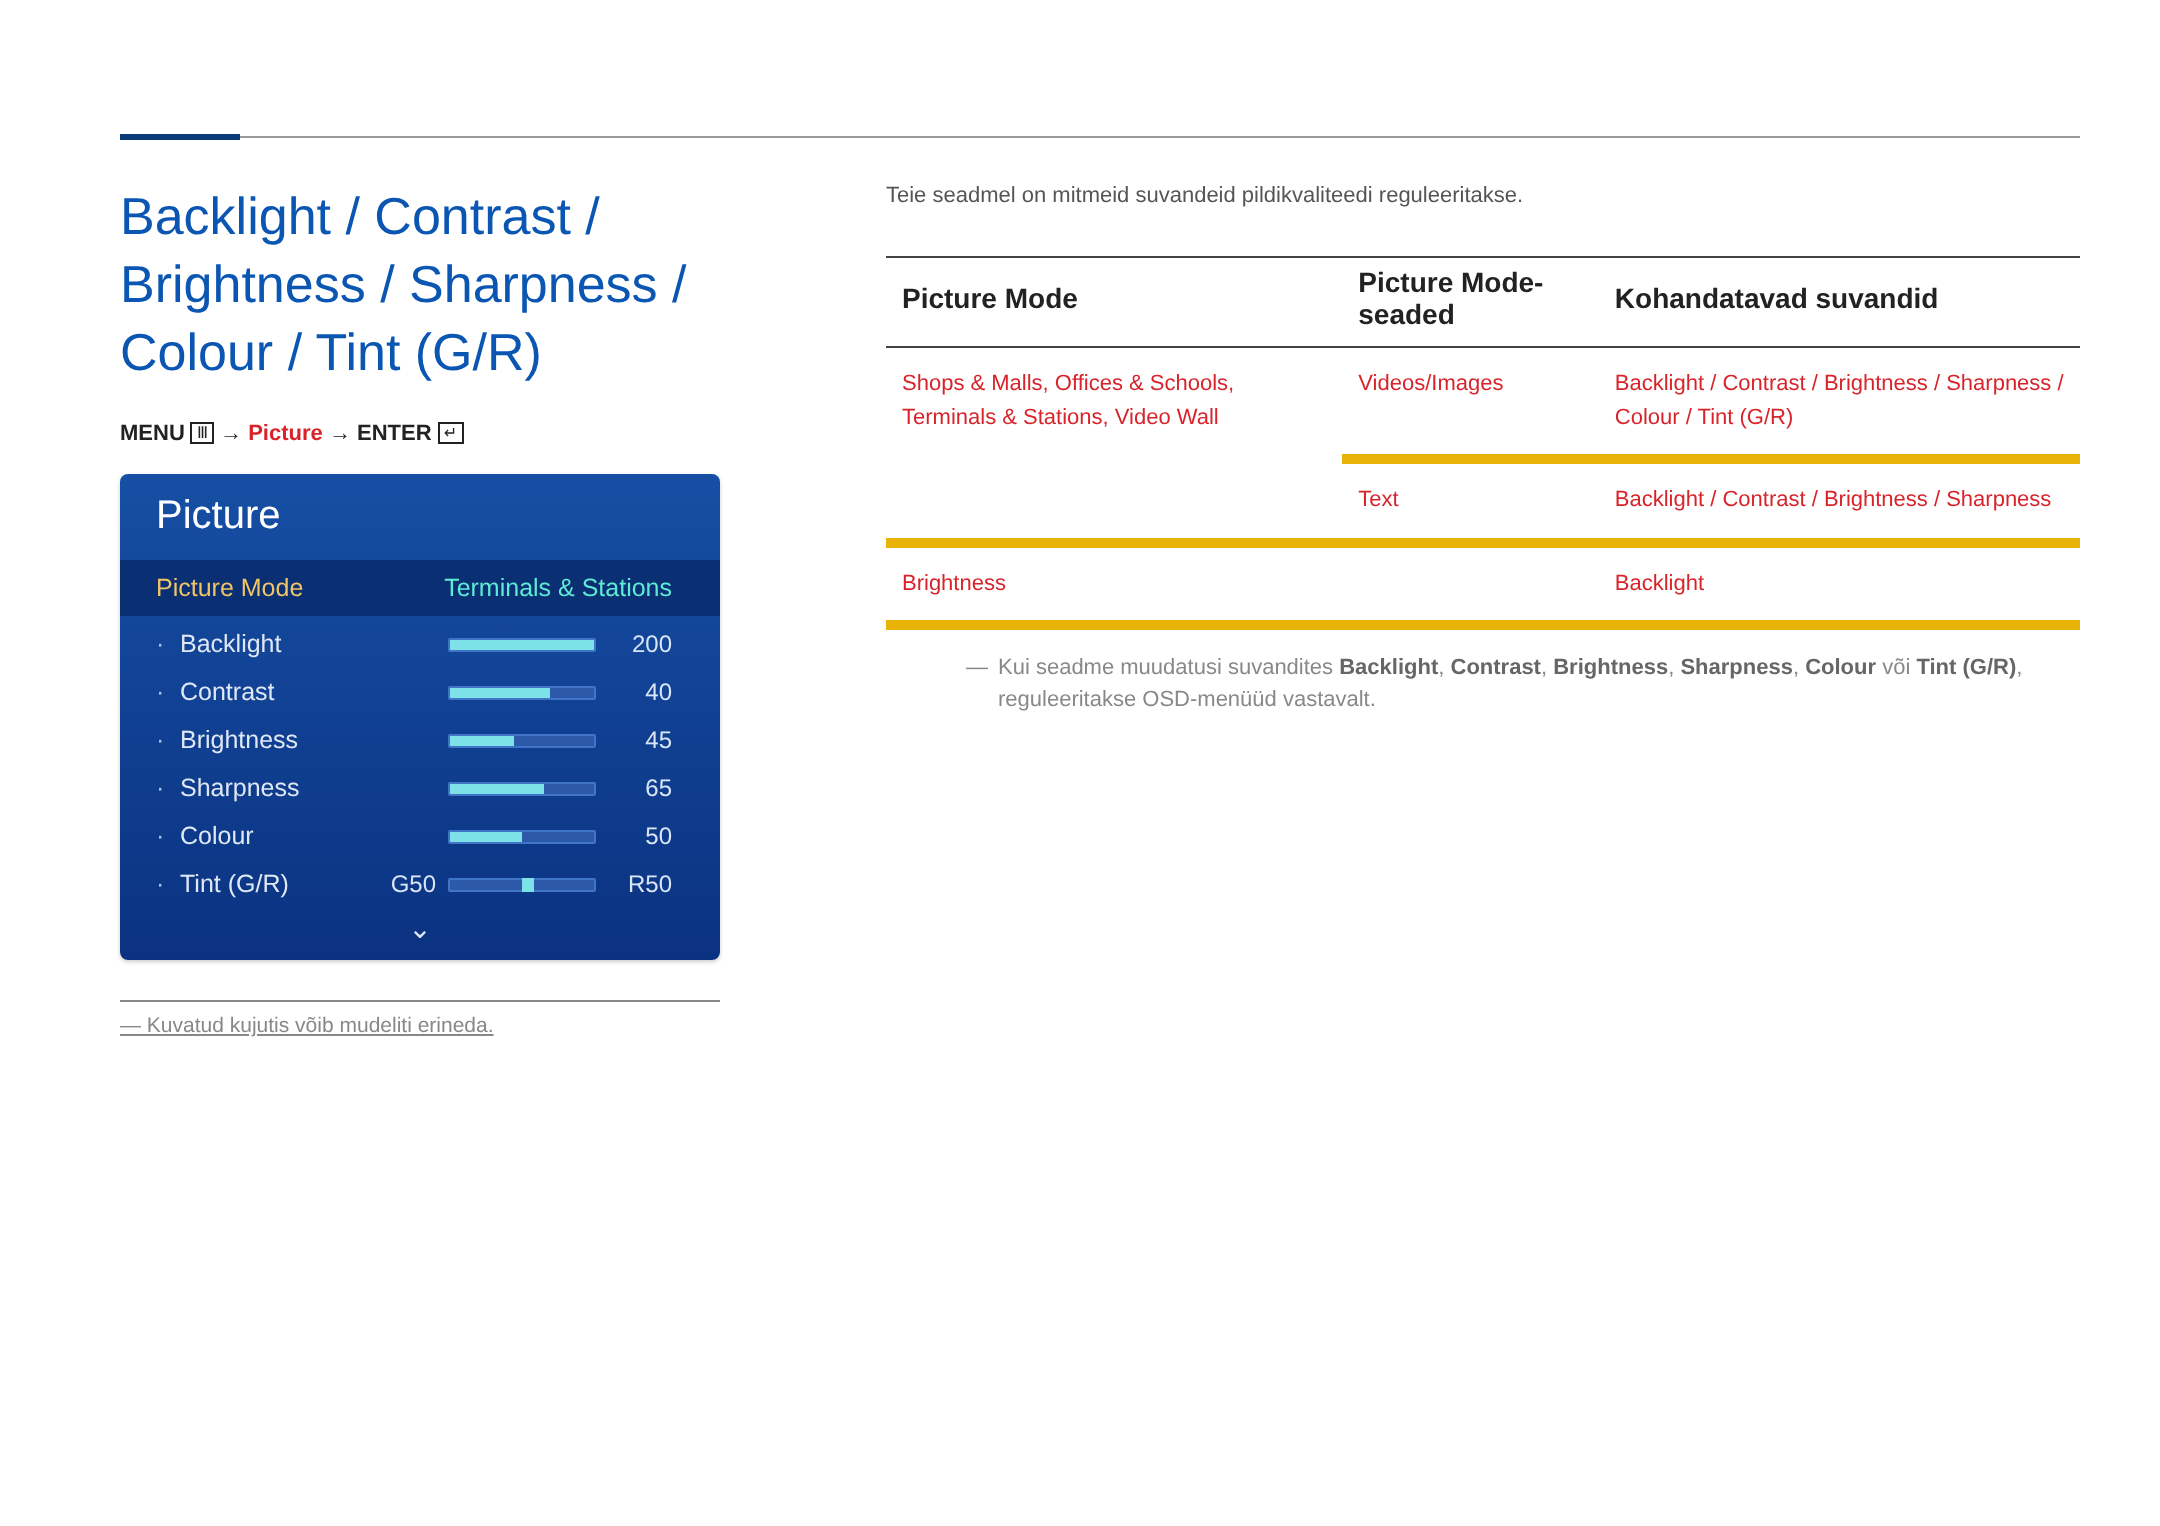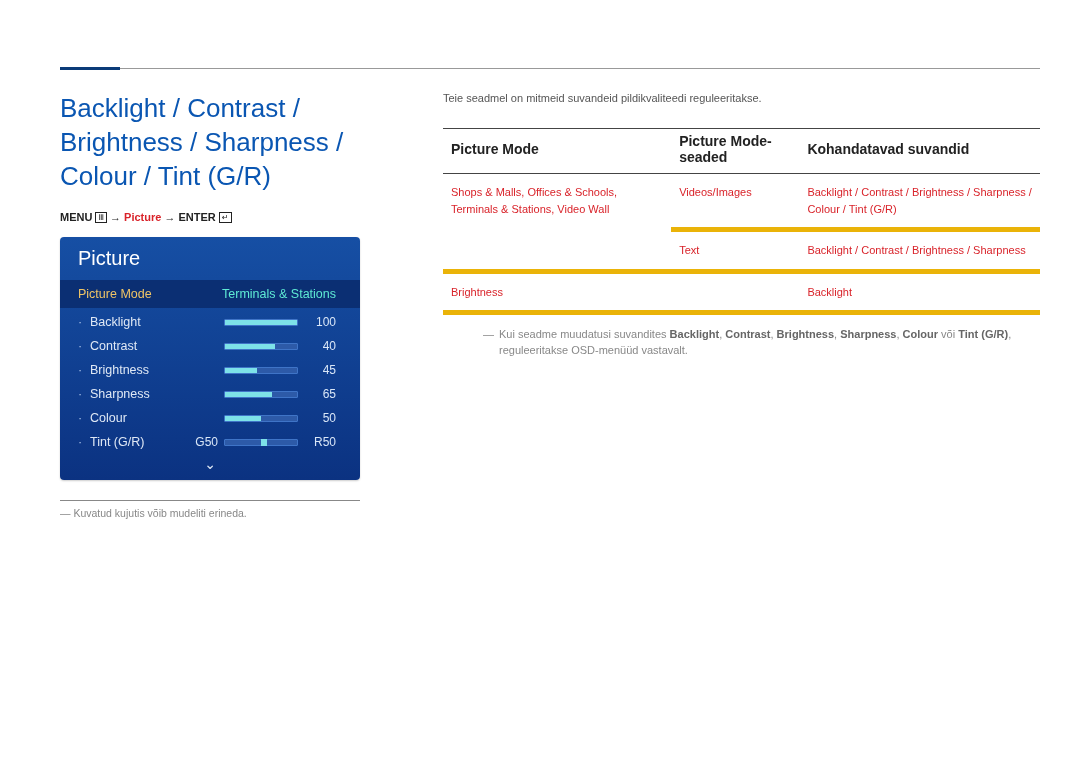--- a/index.html
+++ b/index.html
@@ -131,20 +131,21 @@
   }
   .underpanel-rule {
     height: 1px;
     background: #888;
     margin: 20px 0 6px 0;
     width: 300px;
   }
   .footnote {
     font-size: 10.5px;
     color: #888;
+    text-decoration: underline;
   }
   .footnote::before {
     content: "― ";
   }
   
   .intro {
     font-size: 11px;
     color: #555;
     margin-bottom: 24px;
   }
@@ -216,21 +217,21 @@
           <span class="mode-label">Picture Mode</span>
           <span class="mode-value">Terminals &amp; Stations</span>
         </div>
 
         <div class="osd-row">
           <span class="dot">·</span>
           <span class="label">Backlight</span>
           <span class="slider">
               <span class="fill" style="width:100%"></span>
             </span>
-          <span class="val">100</span>
+          <span class="val">200</span>
         </div>
         <div class="osd-row">
           <span class="dot">·</span>
           <span class="label">Contrast</span>
           <span class="slider">
               <span class="fill" style="width:70%"></span>
             </span>
           <span class="val">40</span>
         </div>
         <div class="osd-row">

